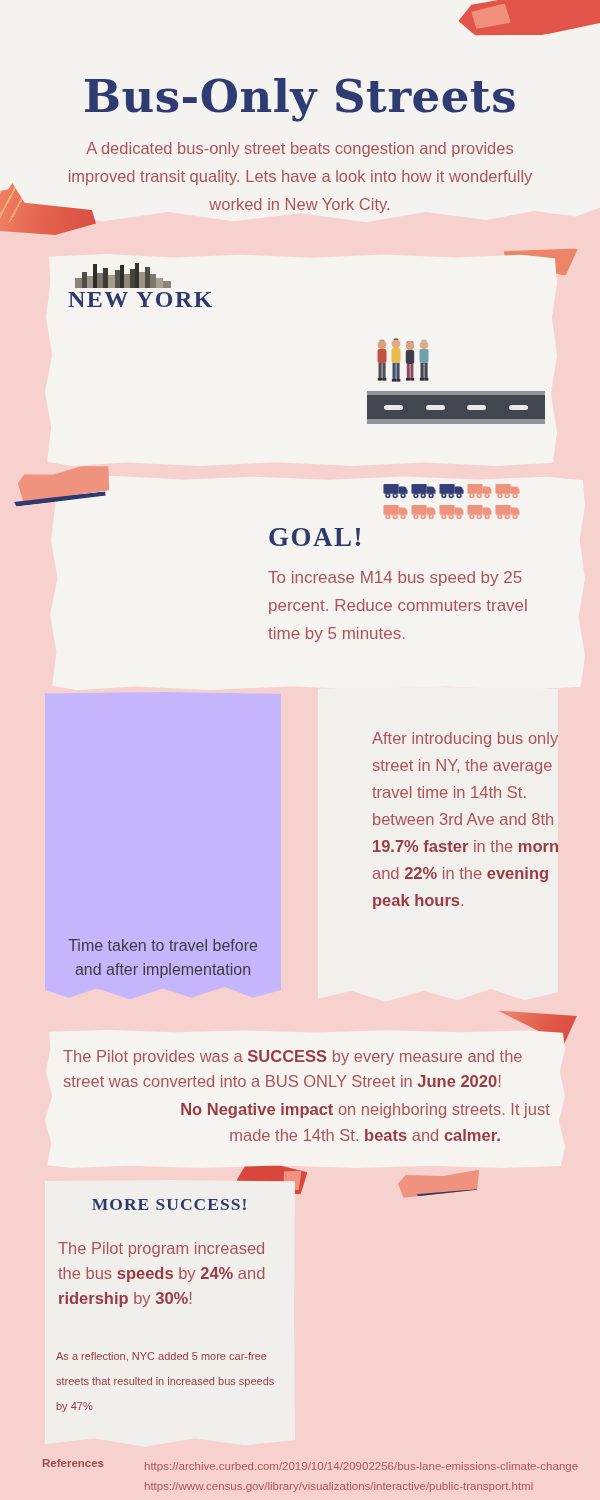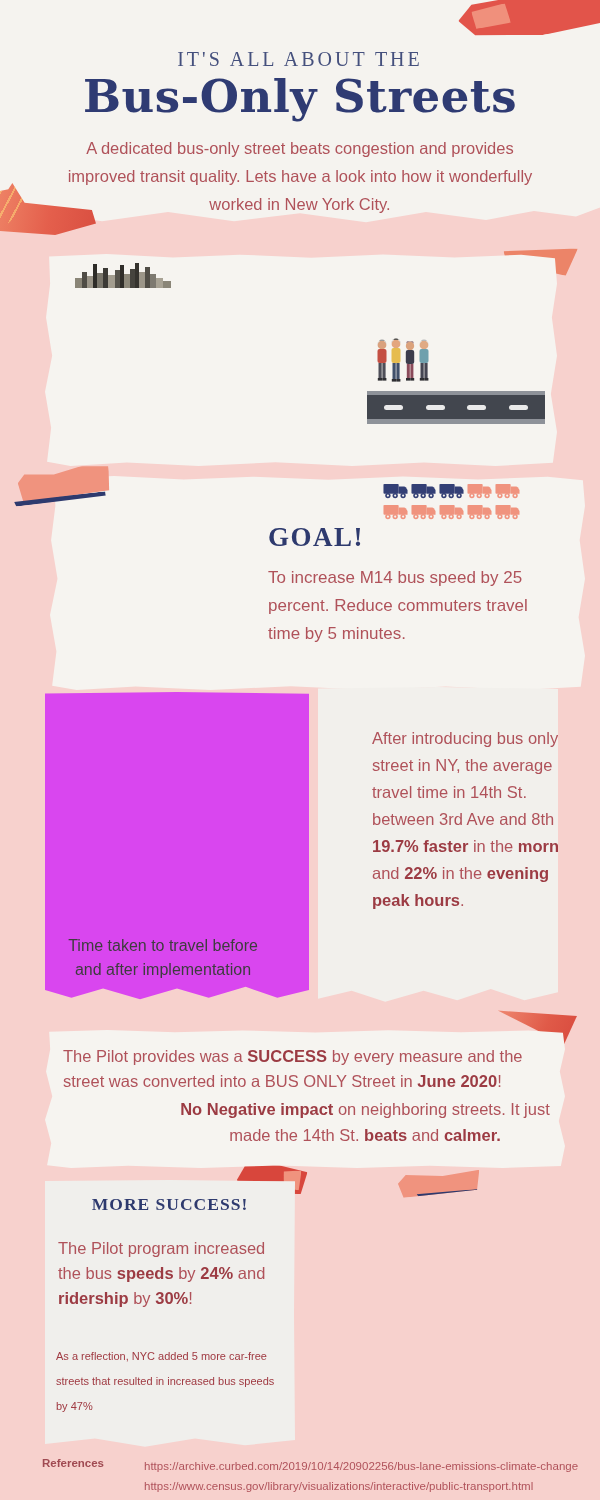--- a/index.html
+++ b/index.html
@@ -118,21 +118,21 @@
   .goal-body { position:absolute; left:218px; top:88px; width:290px;
     font-size:17px; line-height:28px; color:#b0525a; }
   .trucks {
     position:absolute; left:332px; top:6px; width:190px;
     display:grid; grid-template-columns:repeat(5, 28px); grid-auto-rows:20px;
     column-gap:0px; row-gap:1px;
   }
   .truck-icon { width:27px; height:19px; display:block; }
   
   .left-box {
-    left:45px; top:692px; width:264px; height:312px; background:#d946ef;
+    left:45px; top:692px; width:236px; height:312px; background:#c4b5fd;
     clip-path:polygon(0 0.5%, 50% 0, 100% 0.6%, 100% 95.5%, 88% 98%, 76% 94.5%,
       62% 98%, 50% 95%, 36% 98.5%, 22% 95%, 10% 98%, 0 95.5%);
   }
   .left-caption {
     position:absolute; left:8px; bottom:22px; width:220px; text-align:center;
     font-size:16px; line-height:24px; color:#3d3d3d;
   }
   .right-box { left:318px; top:687px; width:240px; height:318px; background:#f2f0ec;
     clip-path:polygon(0 0.5%, 50% 0, 100% 0.6%, 100% 96%, 86% 98.5%, 72% 95%,
       58% 98.5%, 44% 95.5%, 28% 99%, 14% 95.5%, 0 98%);
@@ -165,21 +165,20 @@
     font-size:11.5px; color:#b0525a; }
   .refs .label { font-weight:bold; color:#a04a52; padding-top:1px; }
   .refs .url { line-height:20px; display:block; color:#b0525a; text-decoration:none;padding-left:12px; }
 </style>
 </head>
 <body>
 
 <div class="canvas">
 
   <div class="hero">
-    <div class="kicker">IT'S ALL ABOUT THE</div>
     <div class="big-title">Bus-Only Streets</div>
     <div class="intro">A dedicated bus-only street beats congestion and provides improved transit quality. Lets have a look into how it wonderfully worked in New York City.</div>
   </div>
   <div class="scrap scrap-red-tr">
       <div class="patch"></div>
     </div>
   <div class="scrap scrap-orange-left"></div>
 
   <div class="scrap ny-wedge"></div>
   <div class="paper torn ny-card">
@@ -197,20 +196,21 @@
         <rect x="51" y="14" width="6" height="14" fill="#8d887a"></rect>
         <rect x="57" y="9" width="5" height="19" fill="#46443e"></rect>
         <rect x="62" y="3" width="4" height="25" fill="#35332e"></rect>
         <rect x="66" y="12" width="6" height="16" fill="#9b9588"></rect>
         <rect x="72" y="7" width="5" height="21" fill="#504d46"></rect>
         <rect x="77" y="14" width="6" height="14" fill="#7d7970"></rect>
         <rect x="83" y="18" width="7" height="10" fill="#a8a294"></rect>
         <rect x="90" y="21" width="8" height="7" fill="#8a8577"></rect>
       </g>
     </svg>
+    <div class="stencil-h ny-heading">NEW YORK</div>
     <div class="illus">
       <svg class="people" width="58" height="56" viewBox="0 0 58 56">
 
         <circle cx="7" cy="8" r="4.4" fill="#d9a17e"></circle>
         <path d="M2.6 7 a4.4 4.4 0 0 1 8.8 0 l-1.5 -3 -6 0 z" fill="#9a9a9a"></path>
         <rect x="2.5" y="12" width="9" height="14" rx="2" fill="#c44f43"></rect>
         <rect x="3.5" y="26" width="3.2" height="15" fill="#4e4e58"></rect>
         <rect x="7.4" y="26" width="3.2" height="15" fill="#4e4e58"></rect>
         <rect x="2.8" y="41" width="4.2" height="2.6" fill="#2e2e32"></rect>
         <rect x="7.2" y="41" width="4.2" height="2.6" fill="#2e2e32"></rect>

